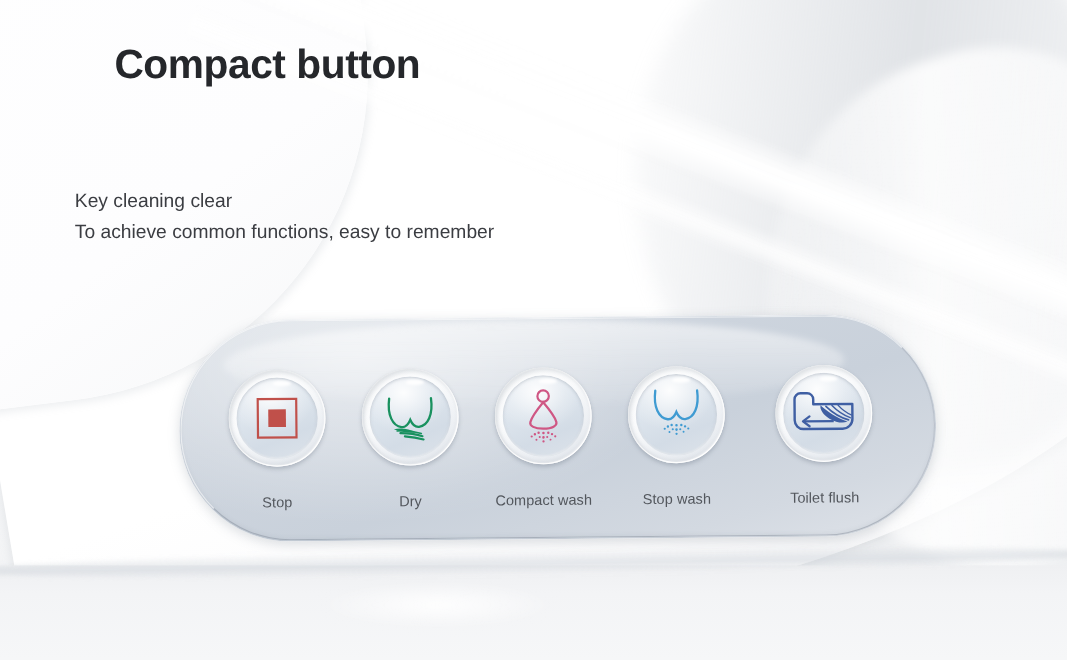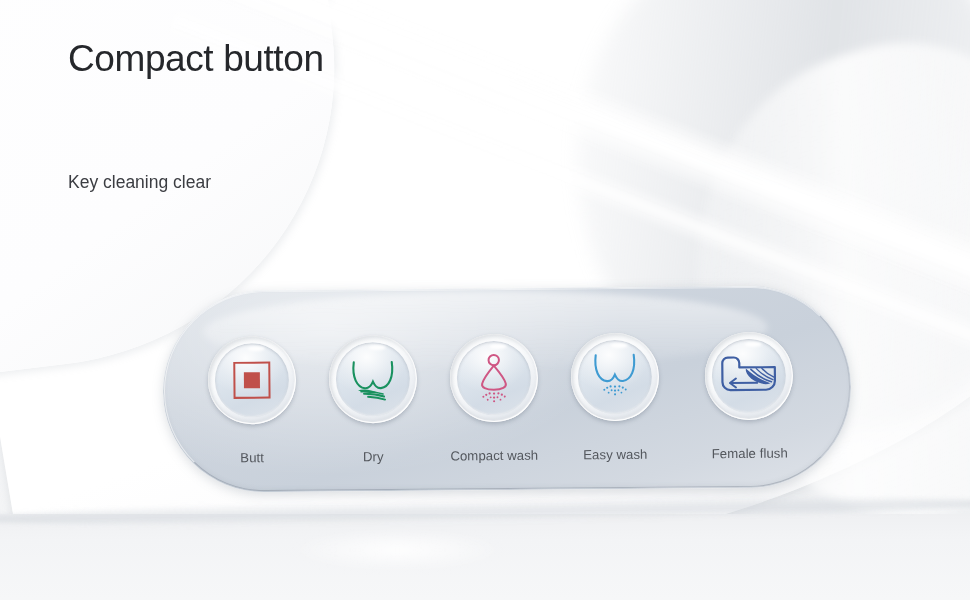--- a/index.html
+++ b/index.html
@@ -141,25 +141,26 @@
 
   
   .headings {
     position: absolute;
     left: 68px;
     top: 32px;
     z-index: 5;
   }
   .title-line {
     font-size: 37px;
-    font-weight: 400;
+    font-weight: 700;
     color: #25272b;
     letter-spacing: -0.4px;
     line-height: 1.46;
     white-space: nowrap;
+    margin-left: 36px;
   }
   .subtitle {
     position: absolute;
     left: 68px;
     top: 168px;
     z-index: 5;
   }
   .sub-line {
     font-size: 17.5px;
     font-weight: 400;
@@ -320,20 +321,21 @@
   <div class="bg-diag-highlight2"></div>
   <div class="bg-bottom-band"></div>
   <div class="bg-bottom-edge"></div>
   <div class="bg-bottom-sheen"></div>
 
   <div class="headings">
     <div class="title-line">Compact button</div>
   </div>
   <div class="subtitle">
     <div class="sub-line">Key cleaning clear</div>
+    <div class="sub-line">To achieve common functions, easy to remember</div>
   </div>
 
   <div class="panel">
     <div class="panel-gloss"></div>
     <div class="panel-rim"></div>
 
     <div class="buttons-row">
 
       <div class="btn-slot">
         <div class="btn">
@@ -443,30 +445,30 @@
             </div>
           </div>
           <div class="btn-specular"></div>
           <div class="btn-rim-shade"></div>
         </div>
       </div>
     </div>
 
     <div class="labels-row">
       <div class="label-slot">
-        <span class="btn-label">Butt</span>
+        <span class="btn-label">Stop</span>
       </div>
       <div class="label-slot">
         <span class="btn-label">Dry</span>
       </div>
       <div class="label-slot">
         <span class="btn-label">Compact wash</span>
       </div>
       <div class="label-slot">
-        <span class="btn-label">Easy wash</span>
+        <span class="btn-label">Stop wash</span>
       </div>
       <div class="label-slot flush-slot">
-        <span class="btn-label">Female flush</span>
+        <span class="btn-label">Toilet flush</span>
       </div>
     </div>
   </div>
 
 </div>
 
 </body></html>

